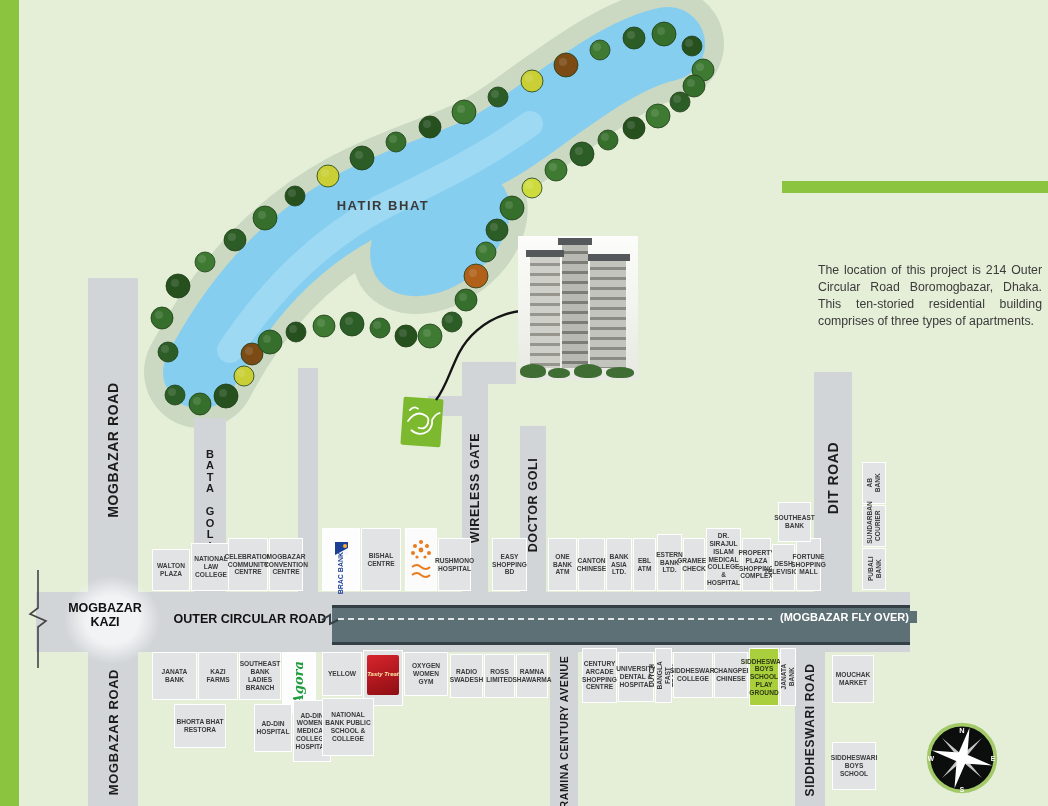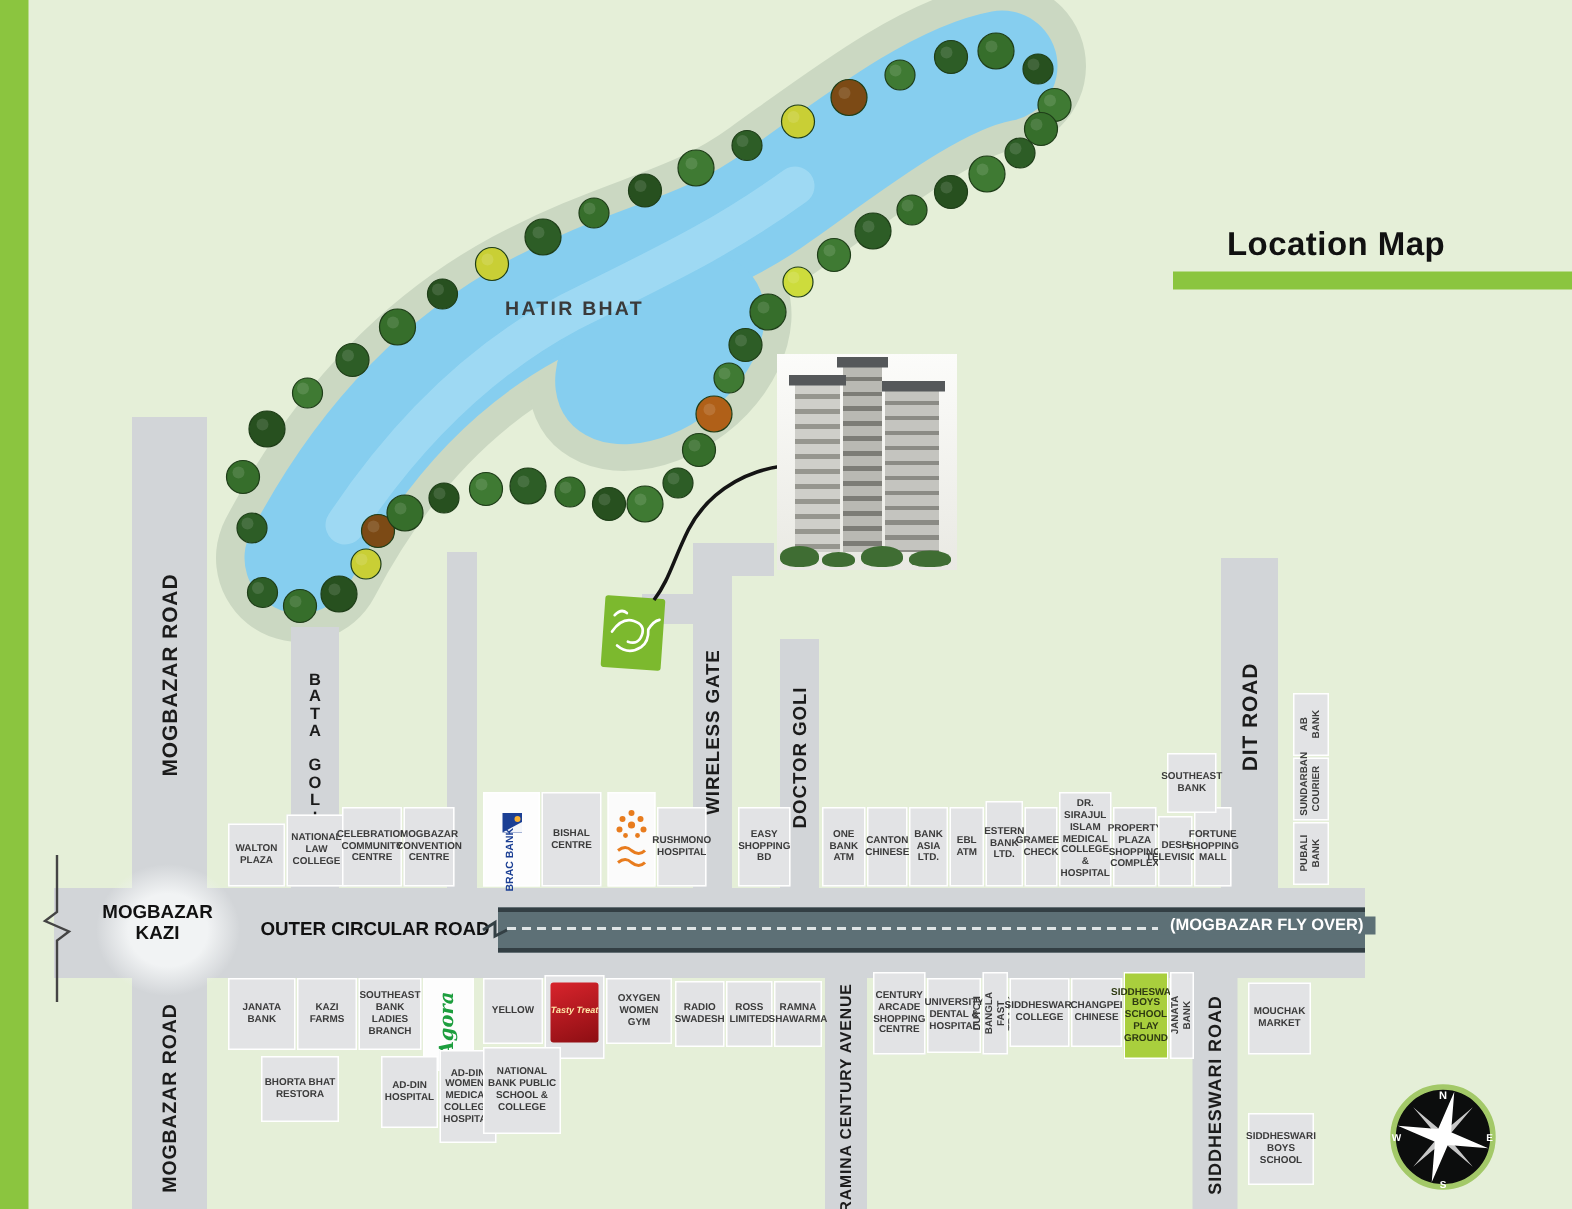--- a/index.html
+++ b/index.html
@@ -17,21 +17,21 @@
   #lakeLabel{position:absolute;left:318px;top:198px;width:130px;text-align:center;
              font-size:13px;font-weight:bold;color:#3a3a3a;letter-spacing:1.5px;}
   
   .road{position:absolute;background:#d2d5d8;}
   .roadlabel{position:absolute;font-weight:bold;color:#1b1b1b;white-space:nowrap;
              transform:translate(-50%,-50%) rotate(-90deg);letter-spacing:.6px;}
   .stackedlabel{position:absolute;font-weight:bold;color:#1b1b1b;letter-spacing:0;
                 display:flex;flex-direction:column;align-items:center;line-height:1.04;
                 transform:translate(-50%,-50%);}
   
-  #flyover{position:absolute;left:332px;top:605px;width:578px;height:30px;background:#5d7076;
+  #flyover{position:absolute;left:332px;top:605px;width:578px;height:40px;background:#5d7076;
            border-top:3px solid #333f44;border-bottom:3px solid #333f44;box-sizing:border-box;}
   #flyover .dash{position:absolute;left:6px;right:6px;top:10px;height:0;
                  border-top:2px dashed #dfe5e6;}
   #flylabel{position:absolute;left:440px;top:3px;padding:0 8px;background:#5d7076;
             color:#fff;font-size:11px;font-weight:bold;white-space:nowrap;}
   #junction-glow{position:absolute;left:64px;top:576px;width:96px;height:88px;border-radius:50%;
                  background:radial-gradient(closest-side,#f1f3f4 55%,rgba(241,243,244,0));}
   #junction{position:absolute;left:59px;top:602px;width:92px;text-align:center;font-size:12.5px;
             font-weight:bold;color:#111;line-height:1.1;}
   #outerlabel{position:absolute;left:170px;top:612px;width:160px;text-align:center;
@@ -407,16 +407,16 @@
 <svg id="compass" width="74" height="74" viewBox="0 0 100 100">
   <circle cx="50" cy="50" r="45" fill="#0c0d0d" stroke="#a3c968" stroke-width="5"></circle>
   <polygon points="50,12 53,47 88,50 53,53 50,88 47,53 12,50 47,47" fill="#e9e9e9" transform="rotate(45 50 50)" opacity="0.85"></polygon>
   <polygon points="50,8 56,44 92,50 56,56 50,92 44,56 8,50 44,44" fill="#ffffff" transform="rotate(14 50 50)"></polygon>
   <text x="50" y="16" text-anchor="middle" font-size="10" font-weight="bold" fill="#fff">N</text>
   <text x="92" y="54" text-anchor="middle" font-size="9" font-weight="bold" fill="#fff">E</text>
   <text x="50" y="96" text-anchor="middle" font-size="9" font-weight="bold" fill="#fff">S</text>
   <text x="8" y="54" text-anchor="middle" font-size="9" font-weight="bold" fill="#fff">W</text>
 </svg>
 
-<div id="title">Location Map</div>
 <div id="titlebar"></div>
+<div id="desc">The location of this project is 214 Outer Circular Road Boromogbazar, Dhaka. This ten-storied residential building comprises of three types of apartments.</div>
 
 </div>
 
 </body></html>

